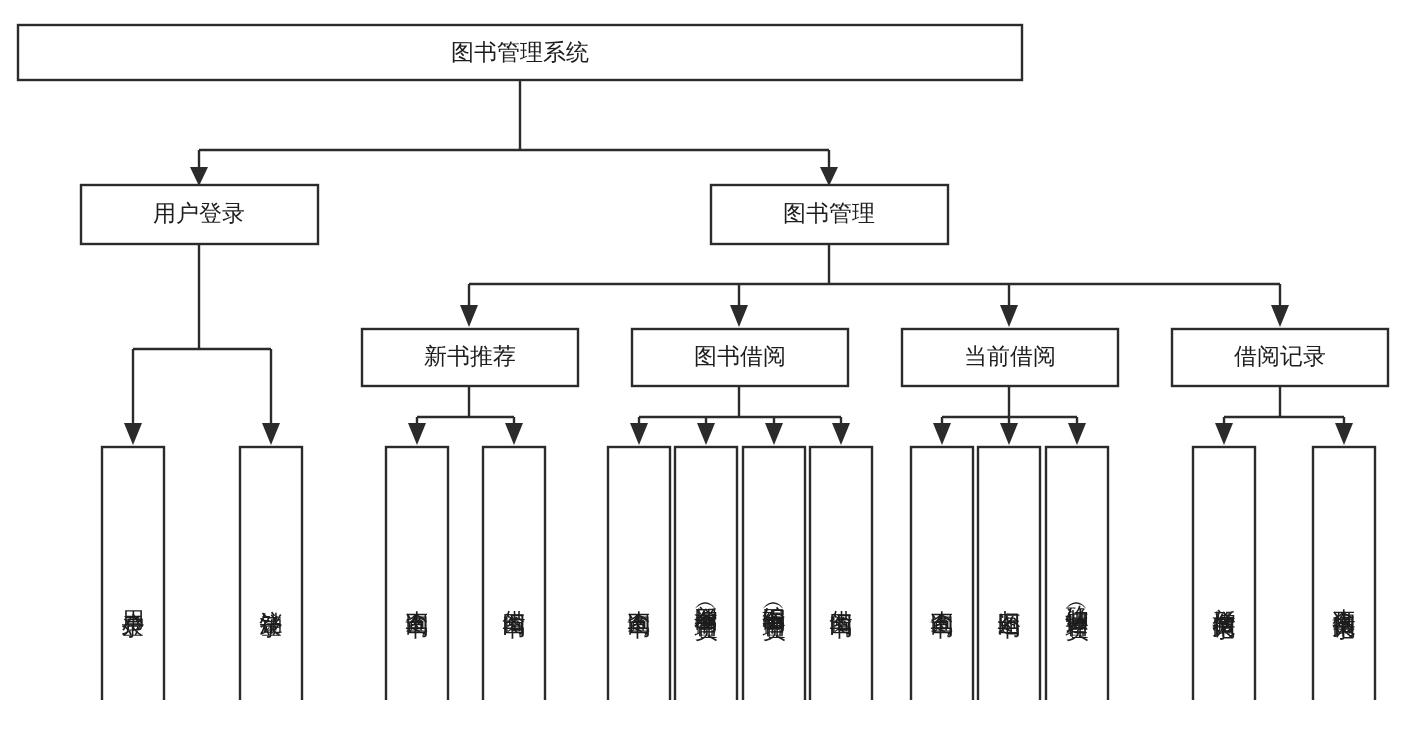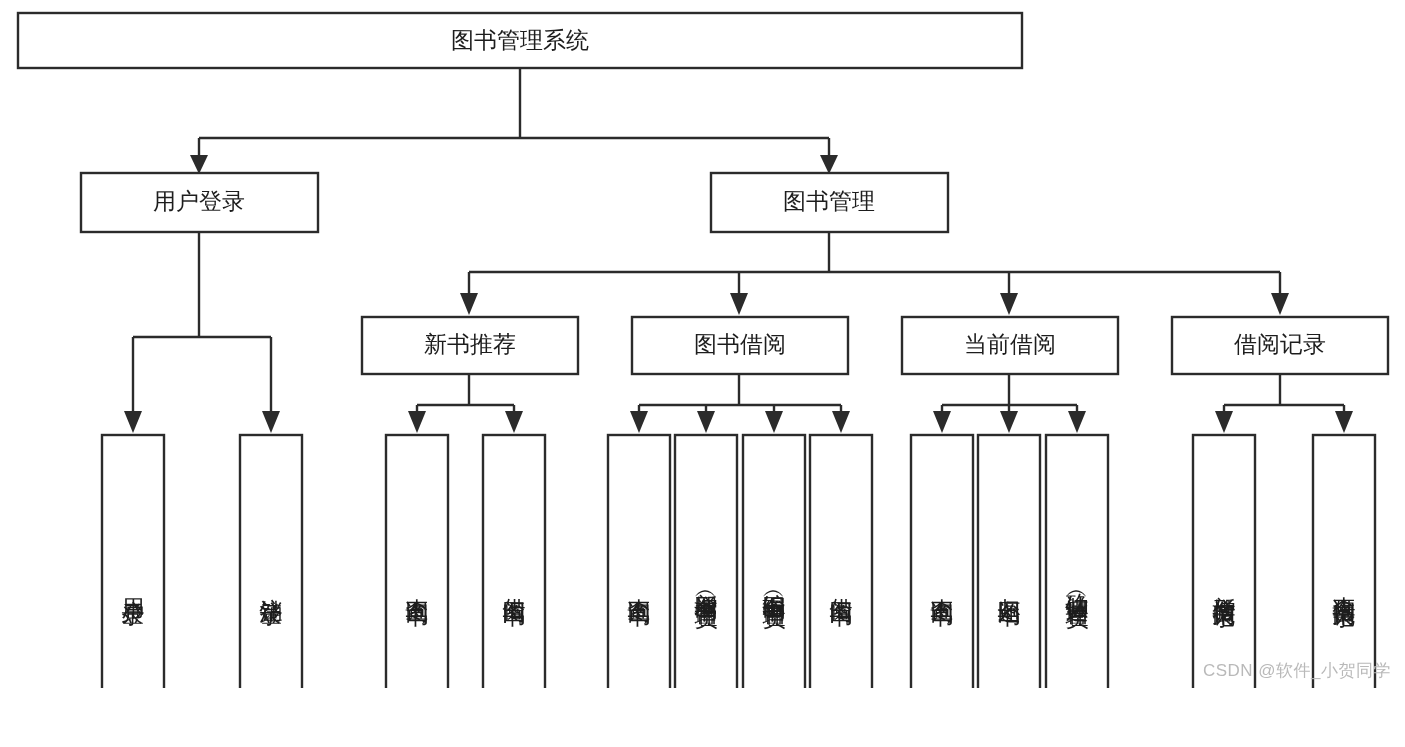--- a/index.html
+++ b/index.html
@@ -10,20 +10,21 @@
   }
   body {
     font-family: "Liberation Sans", "DejaVu Sans", sans-serif;
   }
   #diagram-root {
     position: relative;
     width: 1405px;
     height: 688px;
     background: #ffffff;
     overflow: hidden;
+    margin-top: 12px;
   }
   svg#flowchart {
     position: absolute;
     left: 0;
     top: 0;
     width: 1405px;
     height: 747px;
     display: block;
   }
   .node-box {
@@ -235,15 +236,14 @@
   </div>
 
   <div class="vbox-wrap" style="left:1193px; top:435px; width:62px; height:297px;">
     <span class="vtext">新增借阅记录</span>
   </div>
 
   <div class="vbox-wrap" style="left:1313px; top:435px; width:62px; height:297px;">
     <span class="vtext">查询借阅记录</span>
   </div>
 
-  <div class="watermark">CSDN @软件_小贺同学</div>
 
 </div>
 
 </body></html>

